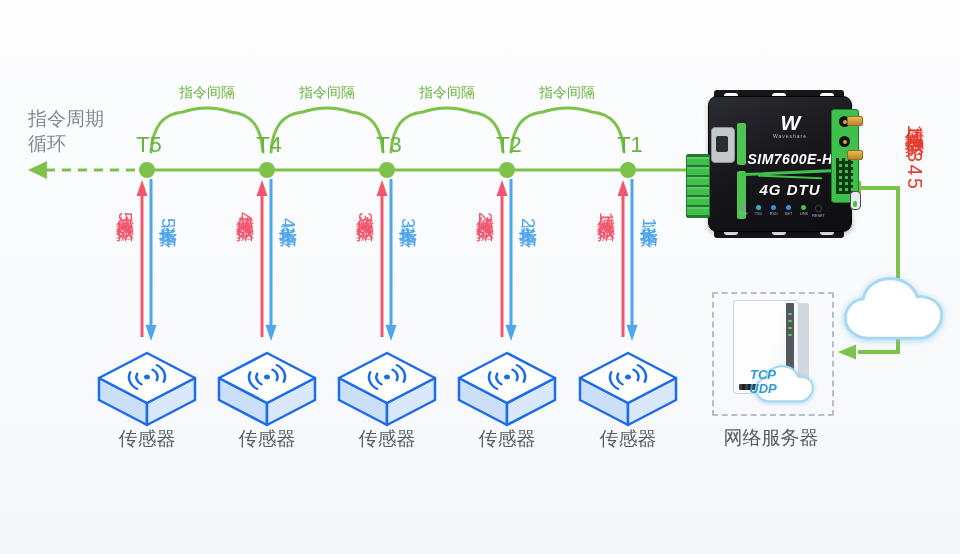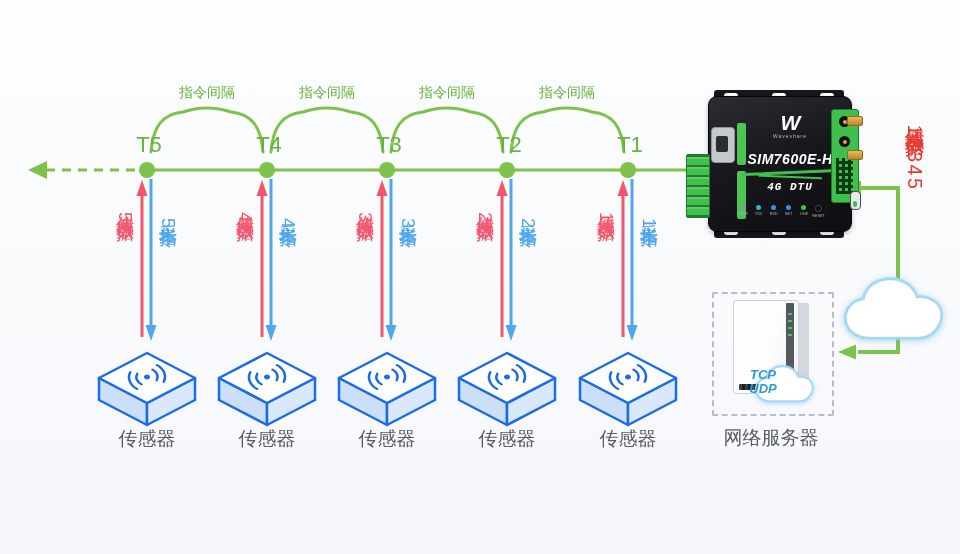--- a/index.html
+++ b/index.html
@@ -33,21 +33,21 @@
   .d-db9i{position:absolute;left:4px;top:8px;width:12px;height:16px;background:#2b2e31;border-radius:2px;}
   .d-gstrip{position:absolute;width:9px;background:#4cc553;border-radius:2px;}
   .d-term{position:absolute;left:-12px;top:66px;width:22px;height:62px;background:#3fc04c;border:1px solid #1d7f28;border-radius:2px;
     background-image:repeating-linear-gradient(180deg,rgba(0,0,0,.38) 0 2px,rgba(255,255,255,.18) 2px 4px,transparent 4px 10px);}
   .d-logo{position:absolute;left:10px;top:14px;width:142px;text-align:center;color:#fff;}
   .d-logo .w{font-size:21px;font-weight:bold;font-style:italic;letter-spacing:-1px;}
   .d-logo .sub{display:block;font-size:5px;color:#b8bdc2;margin-top:-2px;letter-spacing:1px;}
   .d-model{position:absolute;left:10px;top:54px;width:142px;text-align:center;color:#fff;font-size:14px;font-weight:bold;font-style:italic;letter-spacing:.5px;}
   .d-sw1{position:absolute;left:33px;top:74px;width:96px;height:2.5px;background:#3fc04c;transform:skewY(-2.5deg);border-radius:2px;}
   .d-sw2{position:absolute;left:49px;top:79px;width:64px;height:2px;background:#3fc04c;transform:skewY(2.5deg);border-radius:2px;}
-  .d-dtu{position:absolute;left:10px;top:84px;width:142px;text-align:center;color:#fff;font-size:11px;font-weight:bold;font-style:italic;letter-spacing:1px;font-family:Liberation Mono, monospace;}
+  .d-dtu{position:absolute;left:10px;top:84px;width:142px;text-align:center;color:#fff;font-size:15px;font-weight:bold;font-style:italic;letter-spacing:1px;}
   .d-leds{position:absolute;left:30px;top:108px;display:flex;gap:6px;}
   .d-led{display:flex;flex-direction:column;align-items:center;width:9px;}
   .d-dot{width:5px;height:5px;border-radius:50%;}
   .d-ledlab{font-size:4.5px;color:#aab0b6;margin-top:1px;transform:scale(.85);white-space:nowrap;}
   .d-rcol{position:absolute;left:122px;top:12px;width:26px;height:92px;background:#3fc04c;border:1px solid #1d7f28;border-radius:3px;}
   .d-jack{position:absolute;left:7px;width:11px;height:11px;background:#121215;border-radius:50%;}
   .d-jack::after{content:"";position:absolute;left:3.5px;top:3.5px;width:4px;height:4px;border-radius:50%;background:#d9a441;}
   .d-simgrid{position:absolute;left:4px;top:48px;width:17px;height:36px;
     background-image:repeating-linear-gradient(0deg,#0d3a12 0 3px,transparent 3px 6px),repeating-linear-gradient(90deg,#0d3a12 0 3px,transparent 3px 6px);}
   .d-sma{position:absolute;left:149px;width:14px;height:8px;background:linear-gradient(180deg,#e7bc55,#b9872b);border:1px solid #96691c;border-radius:2px;}
@@ -112,20 +112,24 @@
         <polygon points="623,180 617.5,196 628.5,196" fill="#f2566e"></polygon>
       <line x1="632" y1="179" x2="632" y2="325" stroke="#4fa6ec"></line>
         <polygon points="632,341 626.5,325 637.5,325" fill="#4fa6ec"></polygon>
     </g>
 
     <path d="M860,188 H898 V352 H858" fill="none" stroke="#7dc24a" stroke-width="4"></path>
     <polygon points="846,188 861,180.5 861,195.5" fill="#7dc24a"></polygon>
     <polygon points="838,352 856,344.5 856,359.5" fill="#7dc24a"></polygon>
   </svg>
 
+  <div class="abs cycle-label">
+    <div>指令周期</div>
+    <div>循环</div>
+  </div>
 
   <div class="abs interval" style="left:207px">指令间隔</div>
   <div class="abs interval" style="left:327px">指令间隔</div>
   <div class="abs interval" style="left:447px">指令间隔</div>
   <div class="abs interval" style="left:567px">指令间隔</div>
 
   <div class="abs col" style="left:147px">
     <div class="t-label">T5</div>
     <div class="vtext v-pink">传感器数据5</div>
     <div class="vtext v-blue">采集指令5</div>

